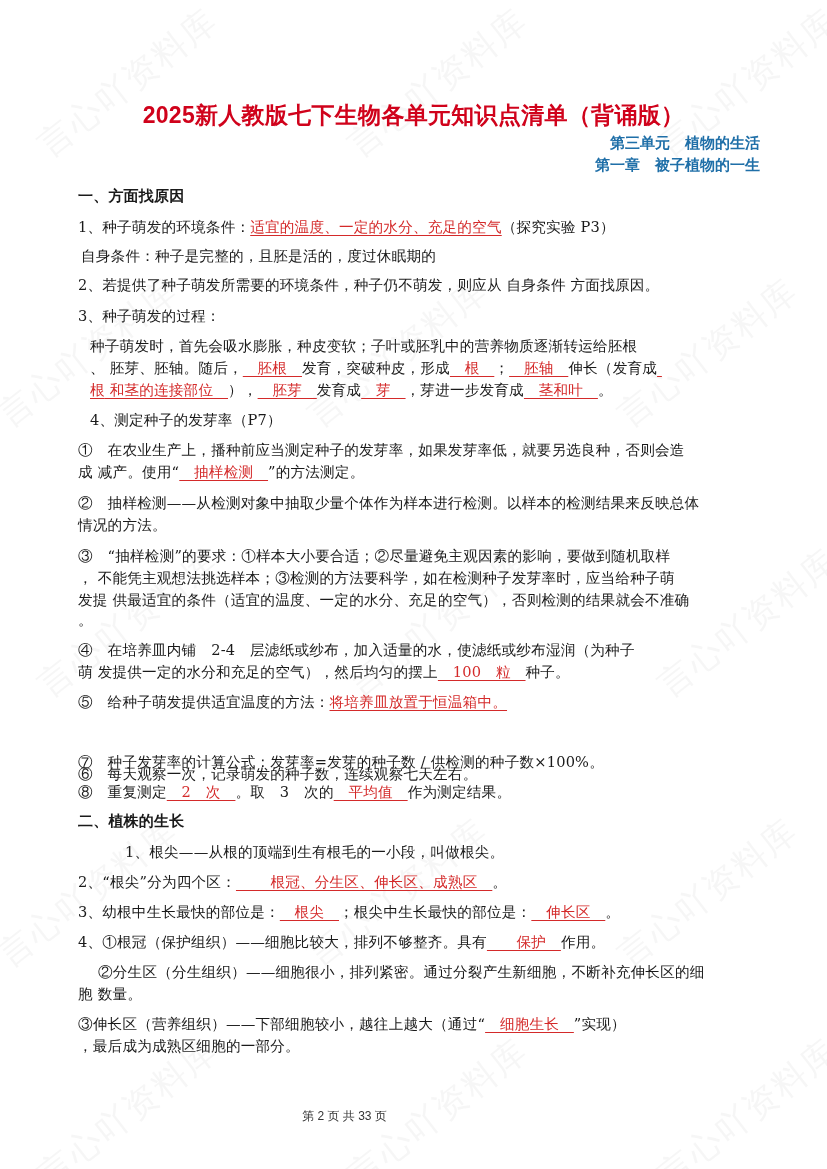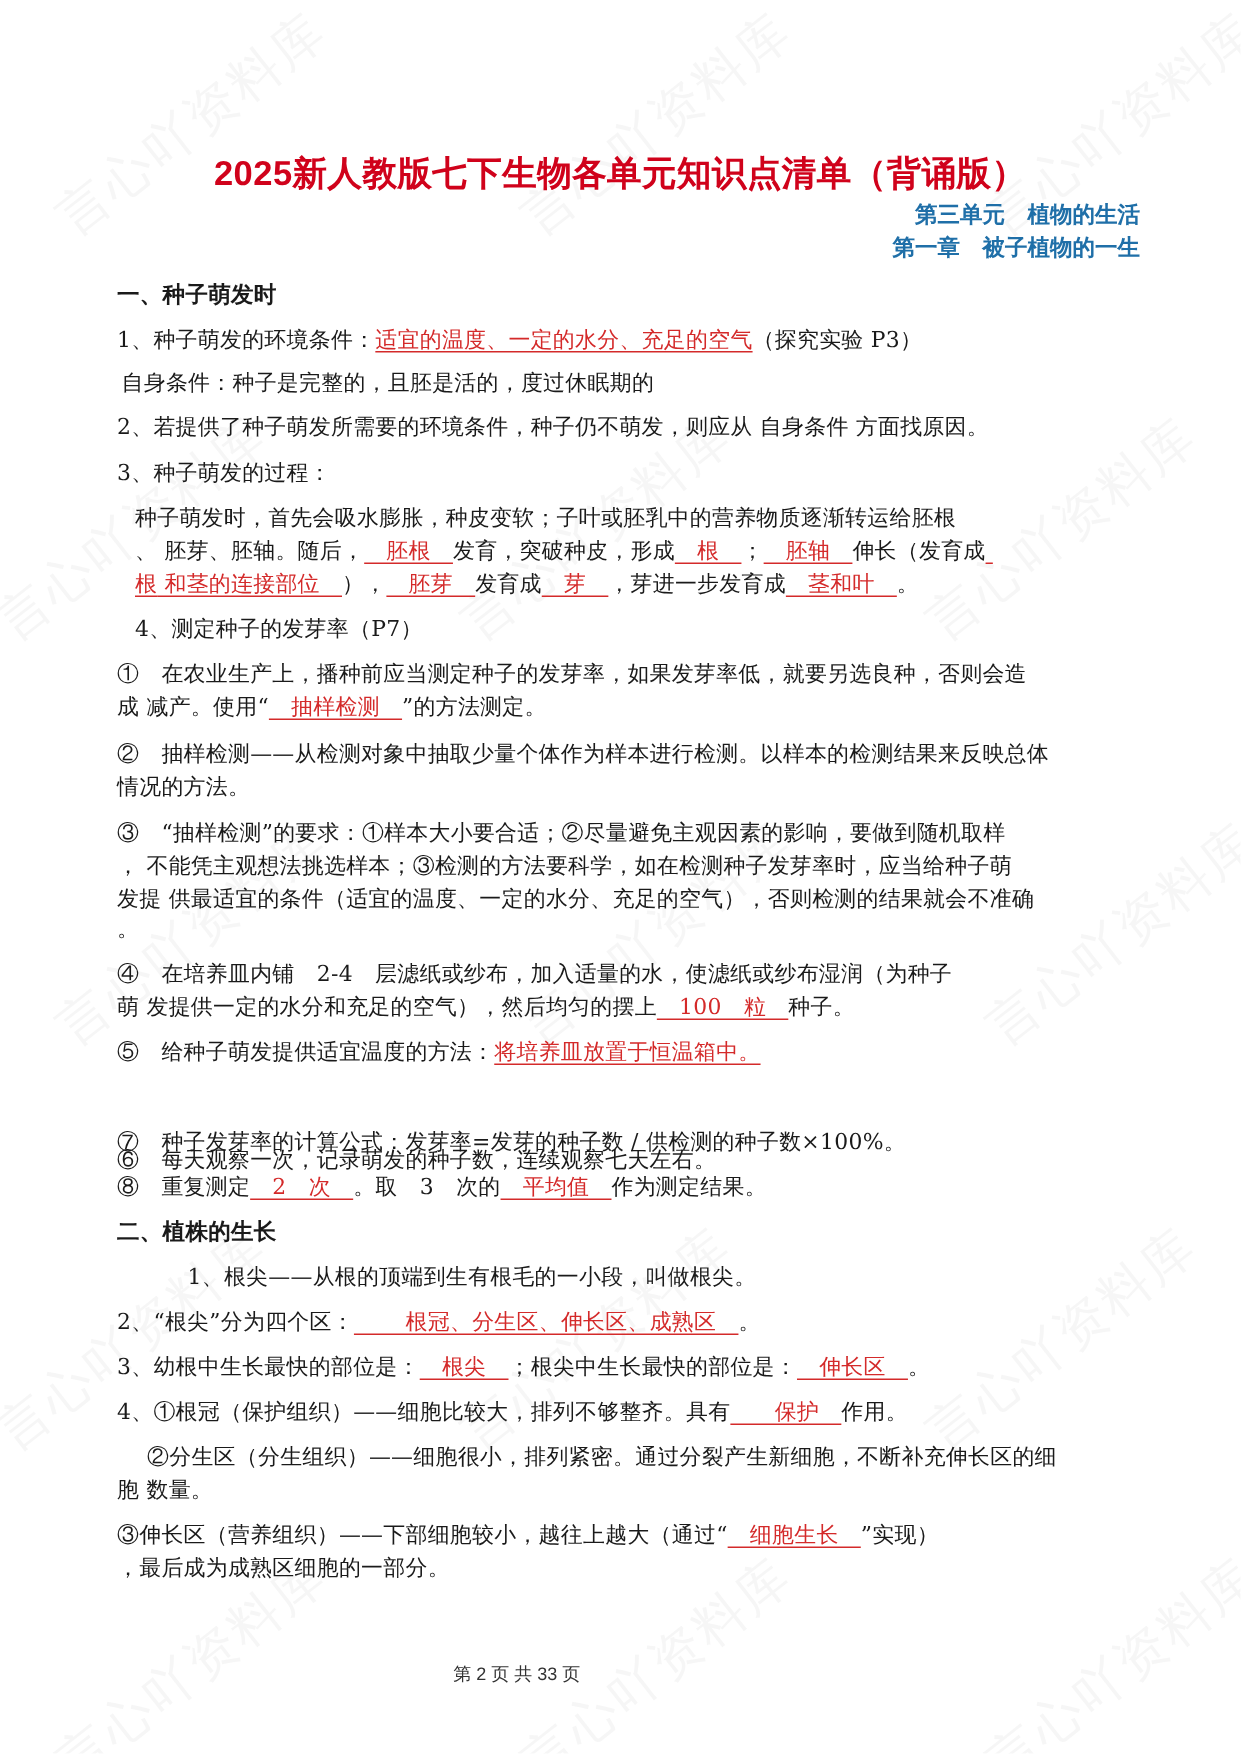--- a/index.html
+++ b/index.html
@@ -54,21 +54,21 @@
   <span class="wm" style="left:20px;top:1090px;">言心吖资料库</span>
   <span class="wm" style="left:330px;top:1090px;">言心吖资料库</span>
   <span class="wm" style="left:640px;top:1090px;">言心吖资料库</span>
 </div>
 
 <div class="page">
   <div class="title">2025新人教版七下生物各单元知识点清单（背诵版）</div>
   <div class="subtitle" style="top:134px;">第三单元　植物的生活</div>
   <div class="subtitle" style="top:156px;">第一章　被子植物的一生</div>
 
-  <div class="line h2" style="top:186px;">一、种子萌发时</div>
+  <div class="line h2" style="top:186px;">一、方面找原因</div>
 
   <div class="line" style="top:217px;">
     <span>1、种子萌发的环境条件：</span><span class="u">适宜的温度、一定的水分、充足的空气</span><span>（探究实验 P3）</span>
   </div>
   <div class="line" style="top:246px;left:81px;">自身条件：种子是完整的，且胚是活的，度过休眠期的</div>
   <div class="line" style="top:275px;">2、若提供了种子萌发所需要的环境条件，种子仍不萌发，则应从 自身条件 方面找原因。</div>
   <div class="line" style="top:306px;">3、种子萌发的过程：</div>
 
   <div class="line" style="top:336px;left:90px;">种子萌发时，首先会吸水膨胀，种皮变软；子叶或胚乳中的营养物质逐渐转运给胚根</div>
   <div class="line" style="top:358px;left:90px;">

